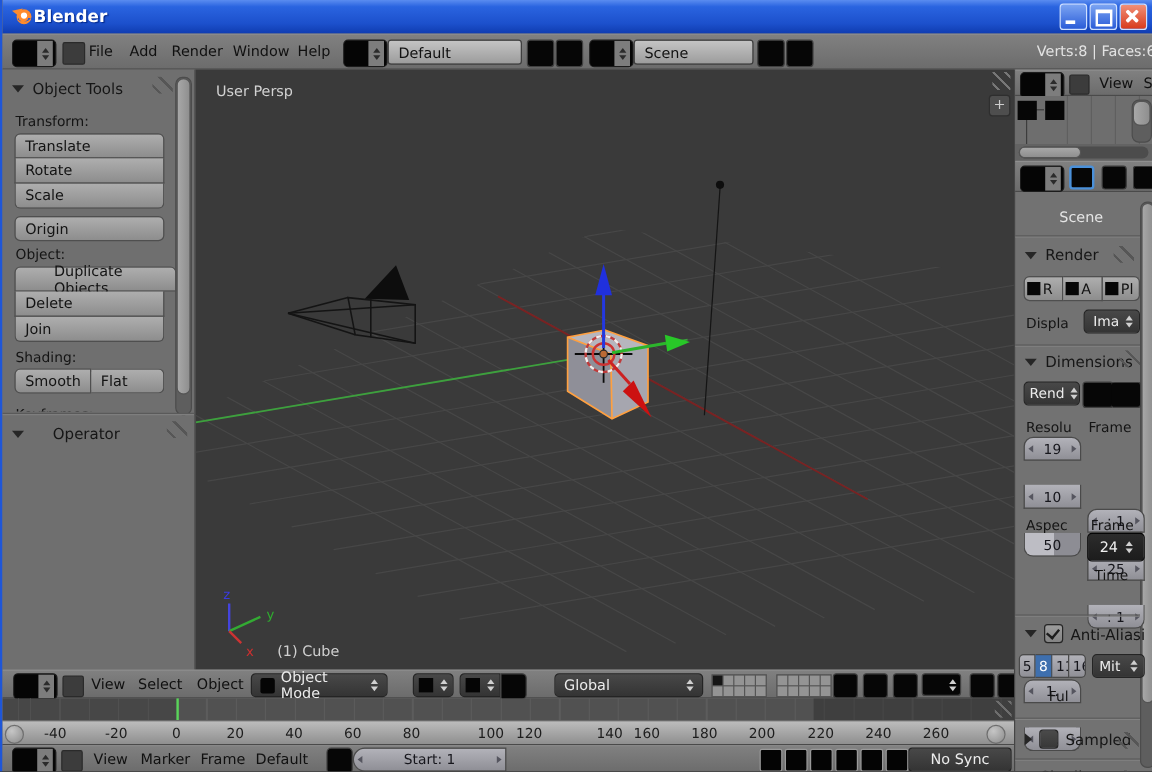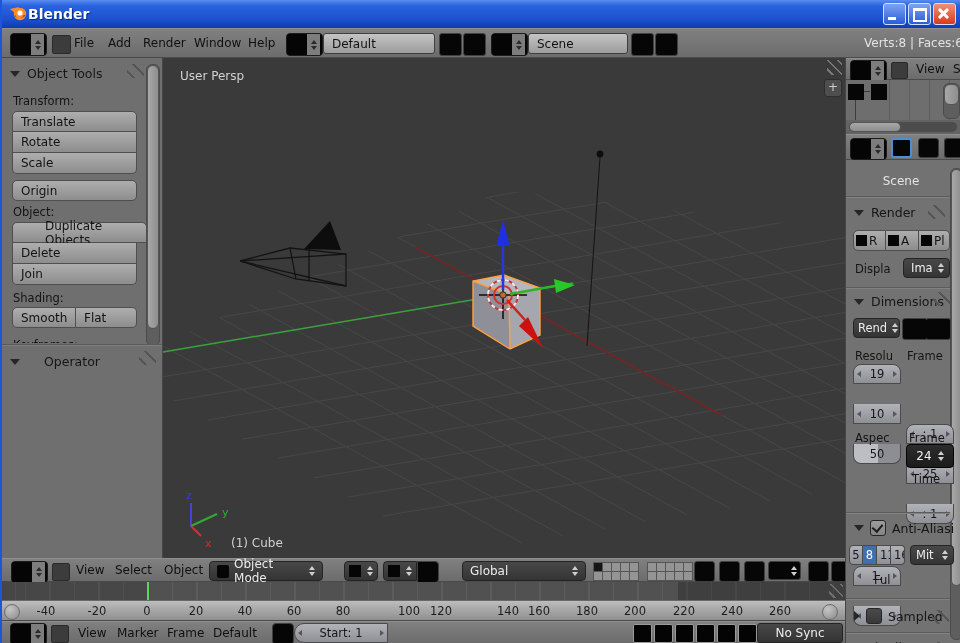--- a/index.html
+++ b/index.html
@@ -375,21 +375,21 @@
           <span class="tU"></span>
           <span class="tD"></span>
         </span>
     </div>
     <div class="abs darksq" style="left:49px;top:3px;width:16px;height:16px;"></div>
     <span class="menu" style="left:76px;">View</span>
     <span class="menu" style="left:115px;">Marker</span>
     <span class="menu" style="left:165px;">Frame</span>
     <span class="menu" style="left:211px;">Default</span>
     <div class="abs blk" style="left:270px;top:1px;width:20px;height:20px;border-radius:4px;"></div>
-    <div class="abs stp" style="left:292px;top:1px;width:94px;height:20px;border-radius:10px 0 0 10px;justify-content:center;">
+    <div class="abs stp" style="left:292px;top:1px;width:128px;height:20px;border-radius:10px 0 0 10px;justify-content:center;">
       <span class="aL"></span>
         <span>Start: 1</span>
         <span class="aR"></span>
     </div>
 
     <div class="abs" style="left:631px;top:2px;display:flex;gap:2px;">
       <span class="pbk"></span>
       <span class="pbk"></span>
       <span class="pbk"></span>
       <span class="pbk"></span>

